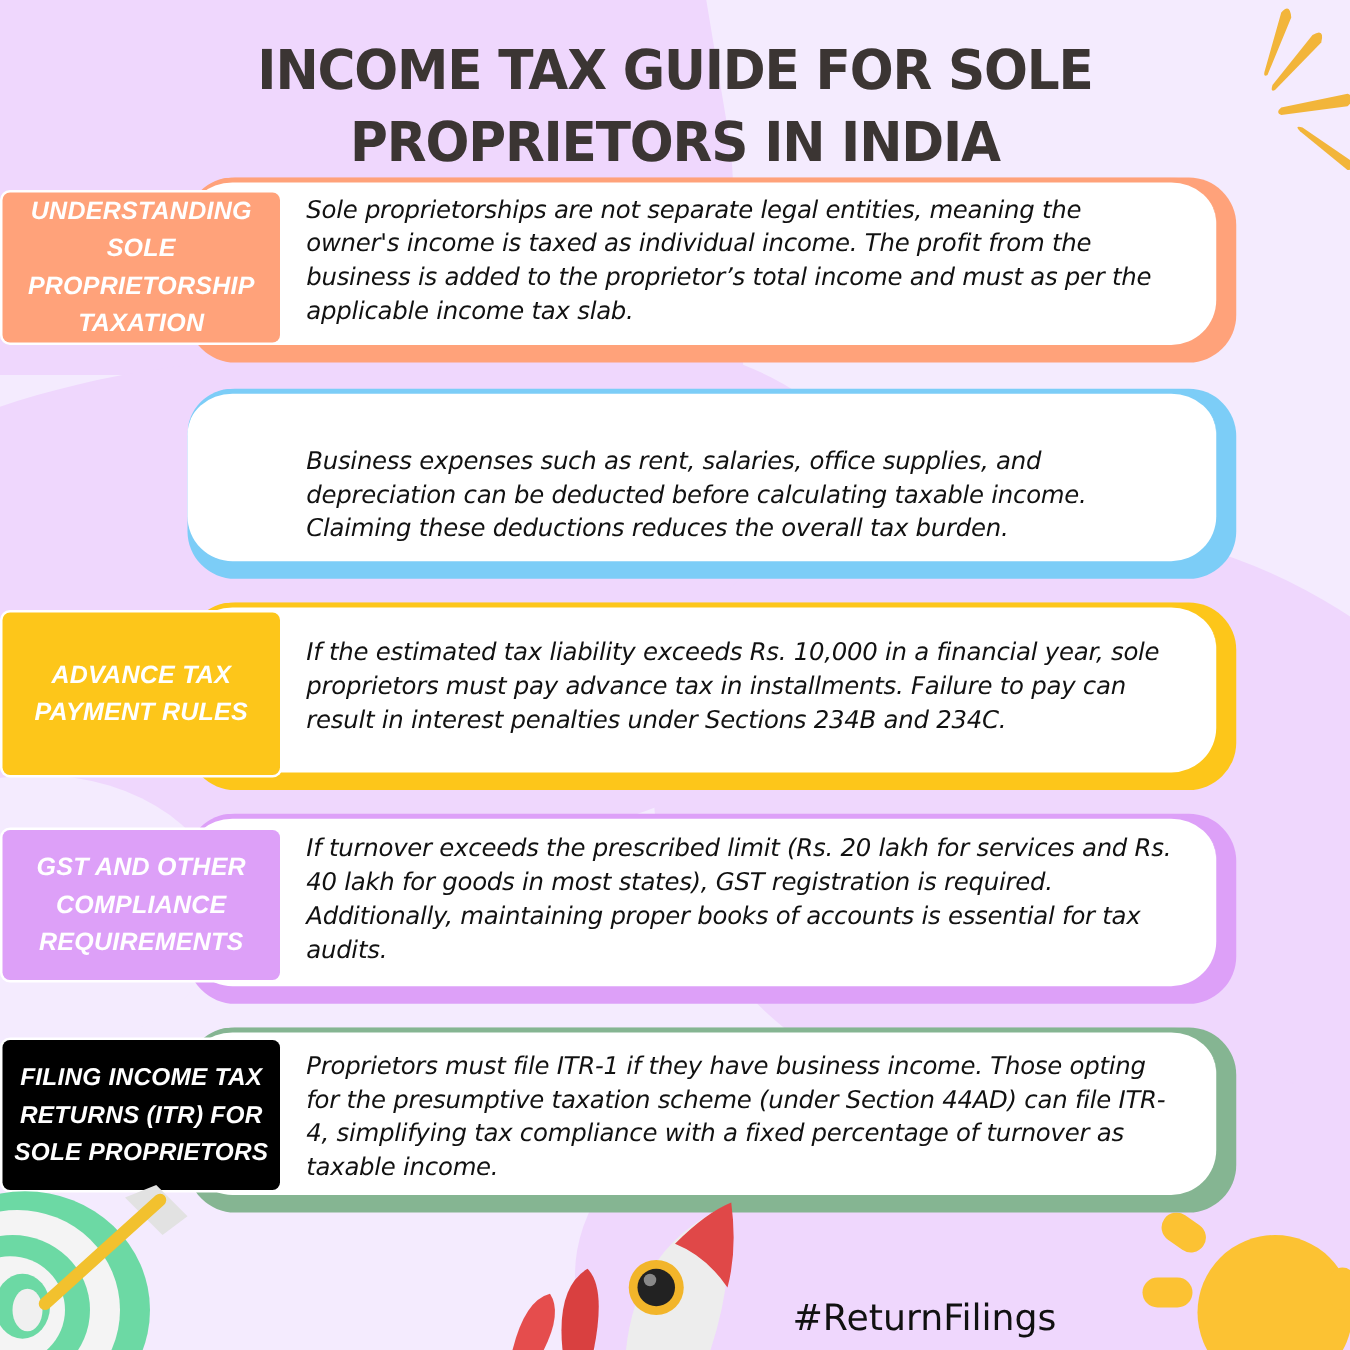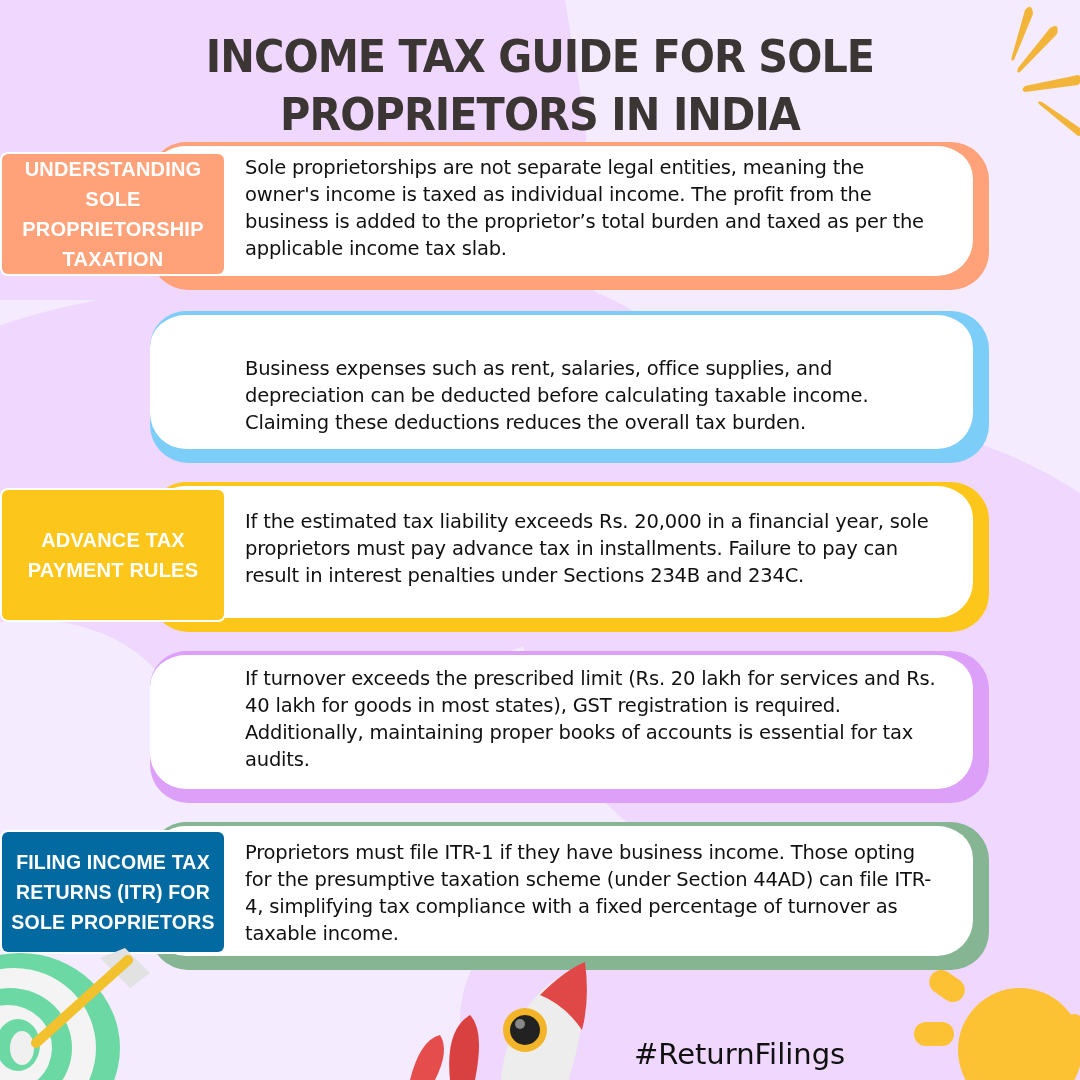--- a/index.html
+++ b/index.html
@@ -18,21 +18,21 @@
   .bg-blob3 { position:absolute; left:460px; top:820px; width:700px; height:400px; background:#efd7fd; border-radius:50%; }
   .bg-blob4 { position:absolute; left:-120px; top:620px; width:300px; height:220px; background:#f4ebfe; border-radius:50%; }
 
   .title {
     position: absolute; left: 0; right: 0; top: 28px; text-align: center;
     font-family: "DejaVu Sans", sans-serif; font-weight: 900;
     font-size: 44px; line-height: 58px; color: #3b3533; letter-spacing: -1px;
     transform: scaleX(0.94); transform-origin: center;
   }
 
-  .card { position: absolute; left: 0; width: 1001px; }
+  .card { position: absolute; left: 0; width: 1001px; font-style: italic; }
   .card .back {
     position: absolute; left: 150px; right: 12px; border-radius: 38px;
   }
   .card .front {
     position: absolute; left: 150px; right: 28px; border-radius: 36px;
     background: #ffffff; border-top: 4px solid; box-sizing: border-box;
   }
   .card .label {
     position: absolute; left: 2px; width: 222px; border-radius: 6px;
     color: #ffffff; font-weight: bold; font-size: 20px; line-height: 30px;
@@ -71,48 +71,51 @@
   <path d="M78 75 Q86 78 78 85 L25 92 Q20 90 25 86 Z" fill="#f2b53a"></path>
   <path d="M40 105 Q35 100 42 102 L80 128 Q86 136 78 136 Z" fill="#f2b53a"></path>
 </svg>
 
 <div class="card" style="top:142px;height:148px;">
   <div class="back" style="top:0;height:148px;background:#ffa27a;"></div>
   <div class="front" style="top:0;height:134px;border-color:#ffa27a;"></div>
   <div class="label" style="top:12px;height:120px;background:#ffa27a;">
     <span style="display:block;padding:0 8px;">UNDERSTANDING SOLE PROPRIETORSHIP TAXATION</span>
   </div>
-  <div class="text" style="top:12px;">Sole proprietorships are not separate legal entities, meaning the owner's income is taxed as individual income. The profit from the business is added to the proprietor’s total burden and taxed as per the applicable income tax slab.</div>
+  <div class="text" style="top:12px;">Sole proprietorships are not separate legal entities, meaning the owner's income is taxed as individual income. The profit from the business is added to the proprietor’s total income and must as per the applicable income tax slab.</div>
 </div>
 
 <div class="card" style="top:311px;height:152px;">
   <div class="back" style="top:0;height:152px;background:#7ccdf7;"></div>
   <div class="front" style="top:0;height:138px;border-color:#7ccdf7;"></div>
   <div class="text" style="top:44px;">Business expenses such as rent, salaries, office supplies, and depreciation can be deducted before calculating taxable income. Claiming these deductions reduces the overall tax burden.</div>
 </div>
 
 <div class="card" style="top:482px;height:150px;">
   <div class="back" style="top:0;height:150px;background:#fdc61a;"></div>
   <div class="front" style="top:0;height:136px;border-color:#fdc61a;"></div>
   <div class="label" style="top:8px;height:130px;background:#fdc61a;">
     <span style="display:block;padding:0 4px;">ADVANCE TAX PAYMENT RULES</span>
   </div>
-  <div class="text" style="top:26px;">If the estimated tax liability exceeds Rs. 20,000 in a financial year, sole proprietors must pay advance tax in installments. Failure to pay can result in interest penalties under Sections 234B and 234C.</div>
+  <div class="text" style="top:26px;">If the estimated tax liability exceeds Rs. 10,000 in a financial year, sole proprietors must pay advance tax in installments. Failure to pay can result in interest penalties under Sections 234B and 234C.</div>
 </div>
 
 <div class="card" style="top:651px;height:152px;">
   <div class="back" style="top:0;height:152px;background:#dda0f8;"></div>
   <div class="front" style="top:0;height:138px;border-color:#dda0f8;"></div>
+  <div class="label" style="top:13px;height:120px;background:#dda0f8;">
+    <span style="display:block;padding:0 16px;">GST AND OTHER COMPLIANCE REQUIREMENTS</span>
+  </div>
   <div class="text" style="top:14px;">If turnover exceeds the prescribed limit (Rs. 20 lakh for services and Rs. 40 lakh for goods in most states), GST registration is required. Additionally, maintaining proper books of accounts is essential for tax audits.</div>
 </div>
 
 <div class="card" style="top:822px;height:148px;">
   <div class="back" style="top:0;height:148px;background:#85b592;"></div>
   <div class="front" style="top:0;height:134px;border-color:#85b592;"></div>
-  <div class="label" style="top:10px;height:120px;background:#0369a1;">
+  <div class="label" style="top:10px;height:120px;background:#000000;">
     <span style="display:block;padding:0 2px;font-size:19.5px;">FILING INCOME TAX RETURNS (ITR) FOR SOLE PROPRIETORS</span>
   </div>
   <div class="text" style="top:17px;">Proprietors must file ITR-1 if they have business income. Those opting for the presumptive taxation scheme (under Section 44AD) can file ITR-4, simplifying tax compliance with a fixed percentage of turnover as taxable income.</div>
 </div>
 
 <svg class="deco" style="left:0;top:948px;" width="200" height="132">
   <ellipse cx="20" cy="100" rx="100" ry="95" fill="#6cd9a4"></ellipse>
   <ellipse cx="14" cy="100" rx="82" ry="80" fill="#f4f4f4"></ellipse>
   <ellipse cx="10" cy="100" rx="62" ry="60" fill="#6cd9a4"></ellipse>
   <ellipse cx="8" cy="100" rx="44" ry="43" fill="#f4f4f4"></ellipse>

